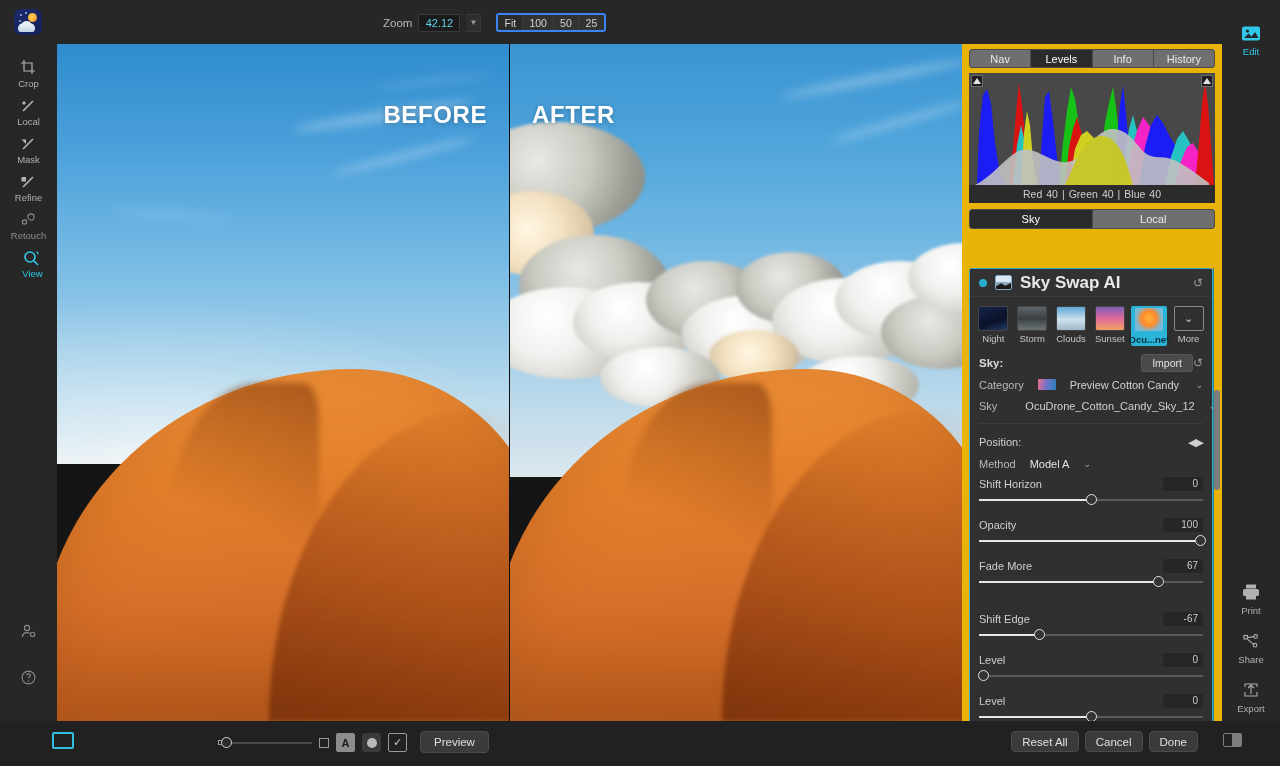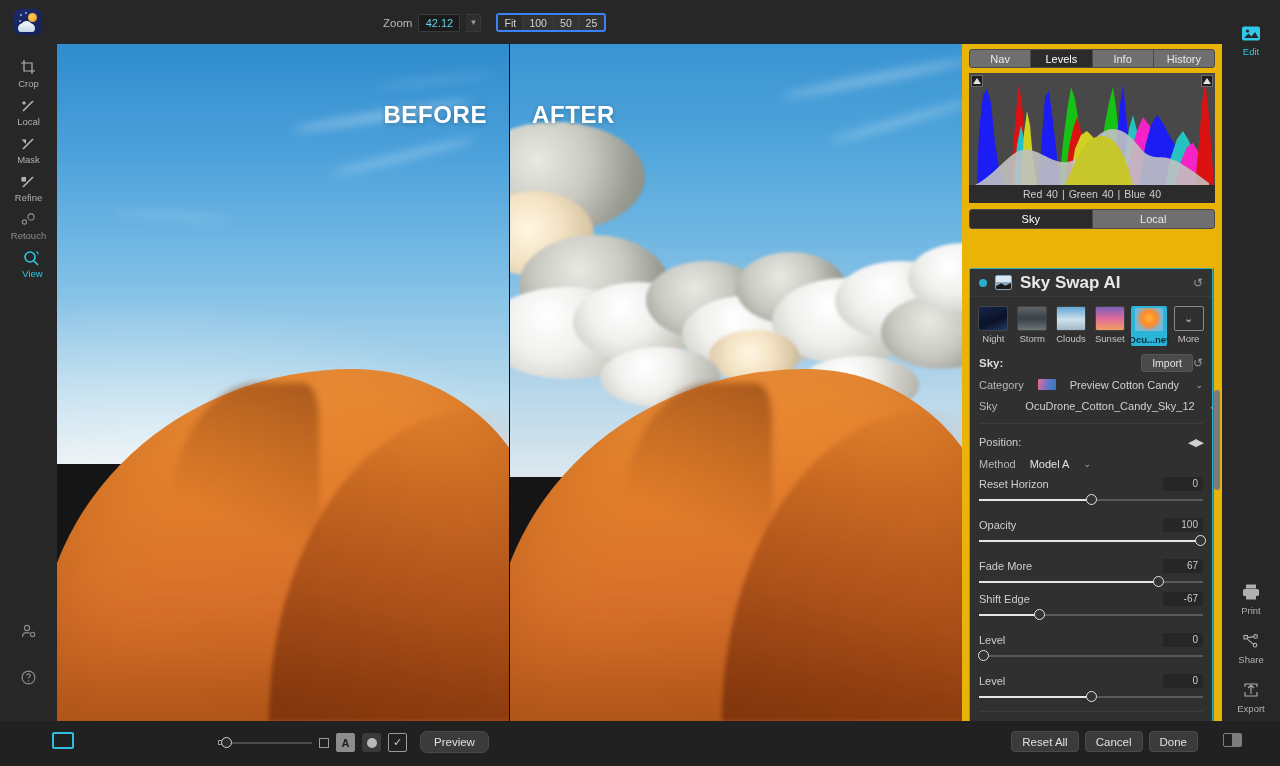--- a/index.html
+++ b/index.html
@@ -158,21 +158,21 @@
     color:#cfcfcf; font-size:11px;
   }
   .ibtn.boxed { border:1px solid #9a9a9a; border-radius:2px; }
   .ibtn.filled { background:#8c8c8c; color:#1d1d1d; border-radius:2px; font-weight:bold; }
   .ibtn.dot { border-radius:3px; background:#3a3a3a; }
   .btn {
     height:21px; padding:0 10px; background:#3b3b3b; border:1px solid #4b4b4b;
     border-radius:4px; color:#e0e0e0; font-size:11.5px;
     display:flex; align-items:center; justify-content:center; cursor:pointer;
   }
-  .previewbtn { position:absolute; left:420px; top:731px; height:22px; padding:0 13px;border-radius:7px; }
+  .previewbtn { position:absolute; left:420px; top:731px; height:22px; padding:0 13px; }
   .rbtns { position:absolute; right:82px; top:731px; display:flex; gap:6px; }
   .splitico { position:absolute; right:38px; top:733px; width:19px; height:14px;
     border:1px solid #7d7d7d; border-radius:2px; display:flex; }
   .splitico span { flex:1; border-right:1px solid #7d7d7d; }
   .splitico span:last-child { border-right:none; background:#7d7d7d; }
 
   
   .panel {
     position:absolute; left:962px; top:44px; width:260px; height:677px; background:#eab308;
   }
@@ -552,21 +552,21 @@
           </div>
           <div class="dd">
             <span class="k">Method</span>
             <span style="color:#e2e2e2">Model A</span>
             <span class="caret">⌄</span>
           </div>
         </div>
 
         <div class="slrow">
           <div class="slhead">
-            <span class="slname">Reset Horizon</span>
+            <span class="slname">Shift Horizon</span>
             <span class="slval">0</span>
           </div>
           <div class="track">
               <div class="trackline"></div>
               <div class="trackfill" style="width:50%"></div>
             <div class="knob" style="left:50%"></div>
             </div>
         </div>
         <div class="slrow" style="margin-top:8px">
           <div class="slhead">
@@ -583,21 +583,21 @@
           <div class="slhead">
             <span class="slname">Fade More</span>
             <span class="slval">67</span>
           </div>
           <div class="track">
               <div class="trackline"></div>
               <div class="trackfill" style="width:80%"></div>
             <div class="knob" style="left:80%"></div>
             </div>
         </div>
-        <div class="slrow" style="margin-top:0">
+        <div class="slrow" style="margin-top:20px">
           <div class="slhead">
             <span class="slname">Shift Edge</span>
             <span class="slval">-67</span>
           </div>
           <div class="track">
               <div class="trackline"></div>
               <div class="trackfill" style="width:27%"></div>
             <div class="knob" style="left:27%"></div>
             </div>
         </div>

